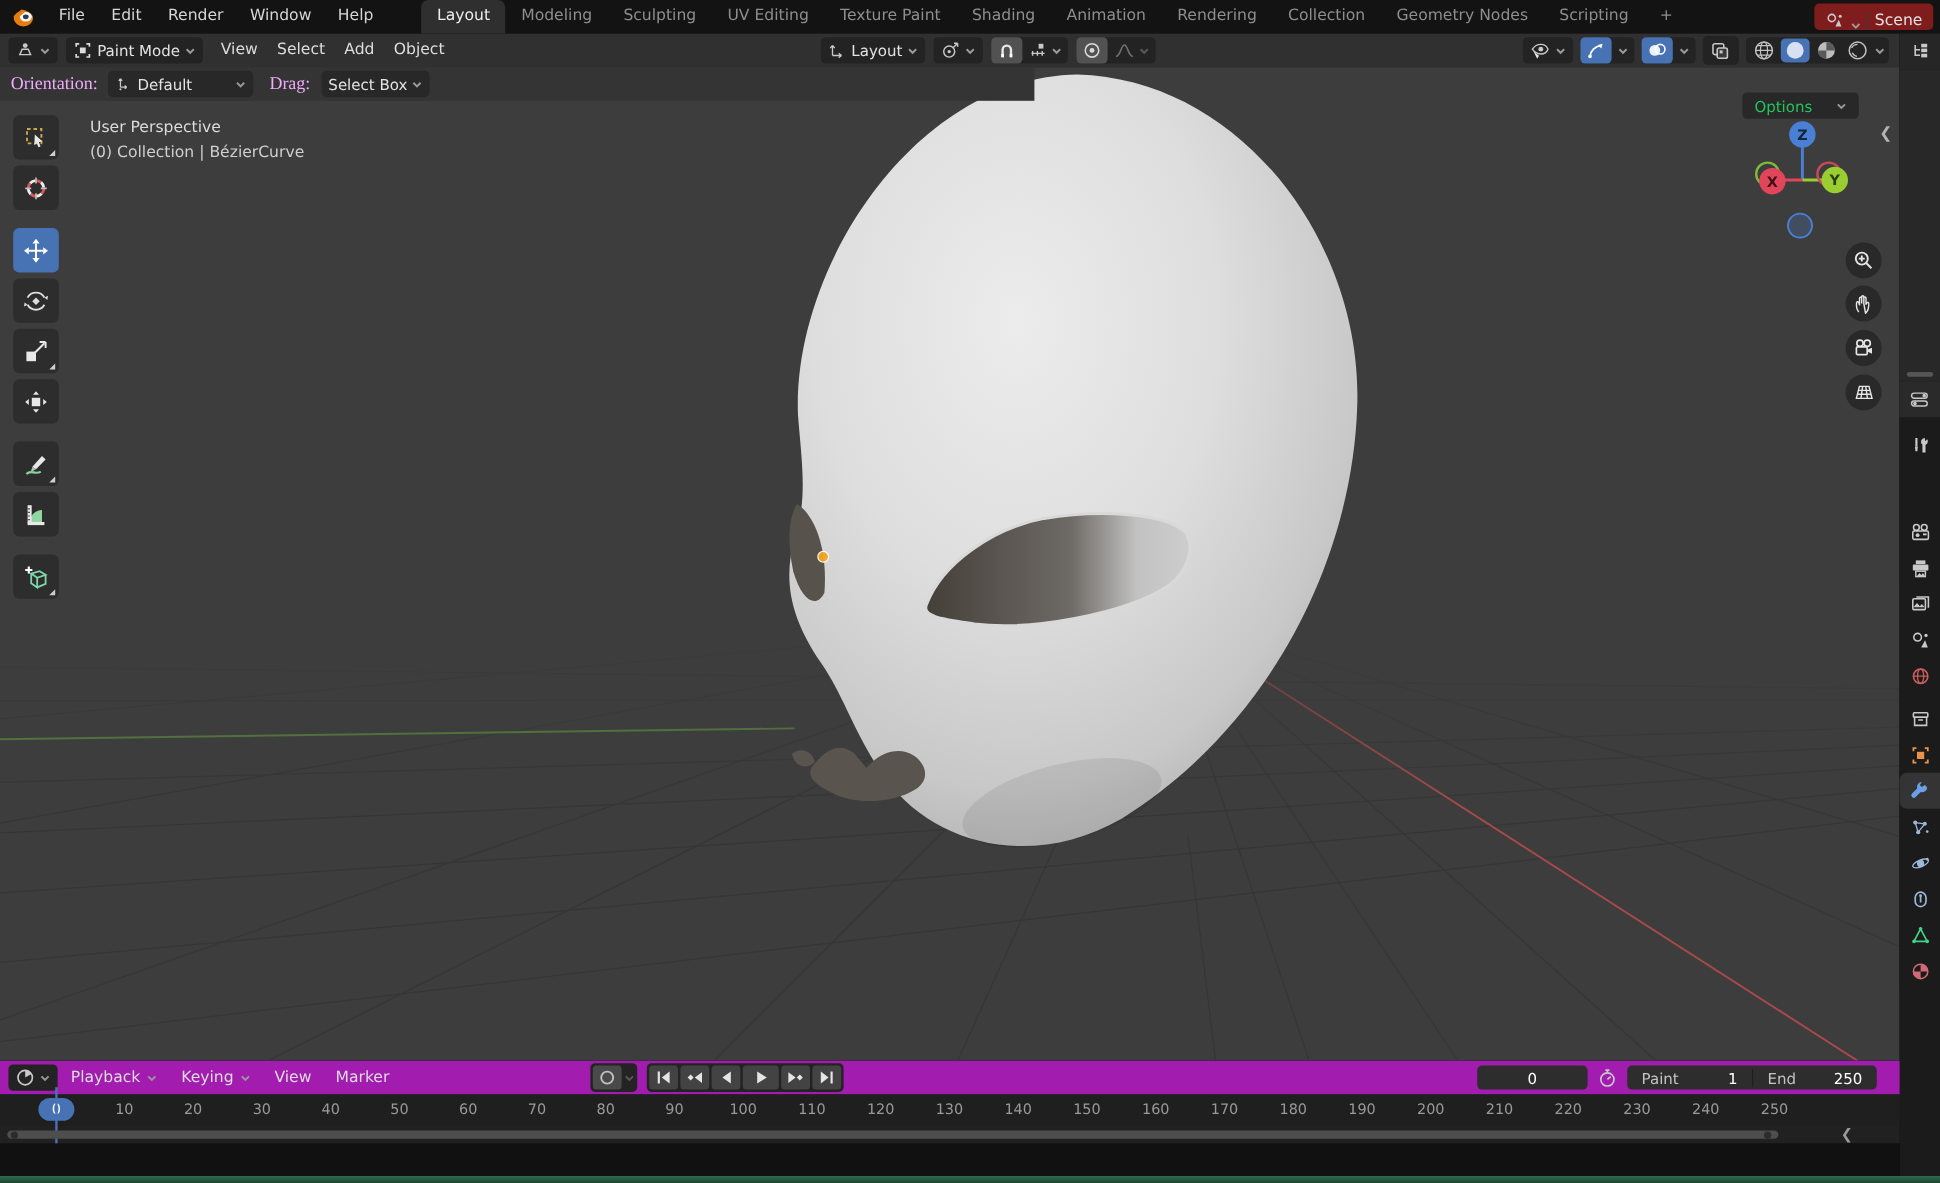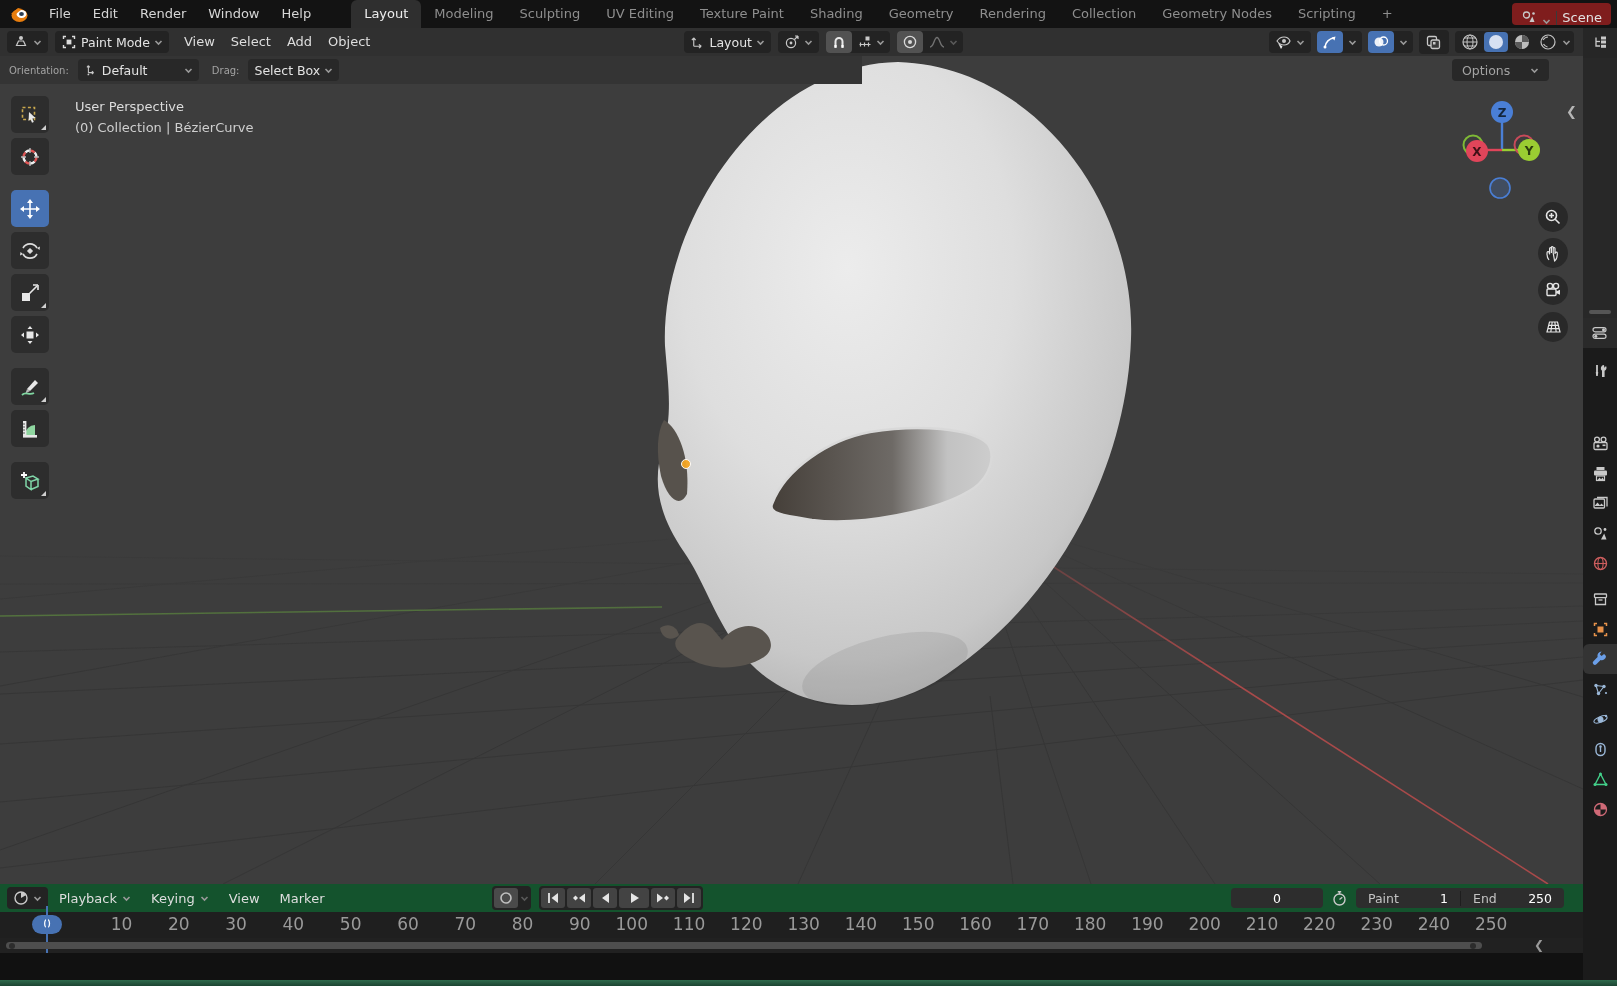--- a/index.html
+++ b/index.html
@@ -38,23 +38,23 @@
              background:#232323; border-radius:4px; }
   .iconbtn.blue { background:#4772b3; }
   .shade-btn { width:24px; height:20px; display:flex; align-items:center; justify-content:center; border-radius:4px; }
   .shade-btn.active { background:#4772b3; }
   .rcluster { margin-left:auto; display:flex; align-items:center; gap:6px; margin-right:2px; }
   .ccluster { margin-left:auto; display:flex; align-items:center; gap:7px; }
 
   
   .row3 { position:absolute; left:0; top:56px; width:862px; height:28px; background:#343434;
           display:flex; align-items:center; gap:9px; padding:0 9px; }
-  .row3 .lab { font-size:10px; color:#a3a3a3; }
-  .options-btn { position:absolute; top:59px; left:1452px; display:flex; align-items:center; gap:20px;
-                 background:#282828; border-radius:4px; height:22px; padding:0 10px; font-size:12.5px; color:#a3a3a3; }
+  .row3 .lab { font-size:15px; color:#f0abfc;font-family:Liberation Serif, serif; }
+  .options-btn { position:absolute; top:77px; left:1452px; display:flex; align-items:center; gap:20px;
+                 background:#282828; border-radius:4px; height:22px; padding:0 10px; font-size:12.5px; color:#22c55e; }
 
   
   .viewport { position:absolute; left:0; top:56px; width:1583px; height:828px;
               background:#3d3d3d; overflow:hidden; }
   .vp-overlay-text { position:absolute; left:75px; top:40px; font-size:13px; color:#dcdcdc; line-height:21px; }
   .vp-overlay-text .l2 { color:#cfcfcf; }
   .tools { position:absolute; left:11px; top:40px; width:38px; display:flex; flex-direction:column; }
   .tool-btn { width:38px; height:37px; background:#2b2b2bE6; display:flex; align-items:center;
               justify-content:center; border-radius:5px; margin-bottom:5px; position:relative; }
   .tool-btn.active { background:#4772b3; }
@@ -73,37 +73,37 @@
   .props-head { height:30px; background:#2a2a2a; display:flex; align-items:center; justify-content:center; }
   .ptabs { display:flex; flex-direction:column; align-items:center; background:#1b1b1b; }
   .ptab { width:34px; height:30px; display:flex; align-items:center; justify-content:center; }
   .ptab.active { background:#343434; border-radius:6px 0 0 6px; }
   .ptab.gapL { margin-top:42px; }
   .ptab.gapS { margin-top:6px; }
   .ptab.first { margin-top:8px; }
 
   
   .timeline { position:absolute; left:0; top:884px; width:1583px; height:69px; background:#212121; }
-  .tl-header { height:28px; background:#14532d; display:flex; align-items:center; padding:0 7px; gap:2px; }
+  .tl-header { height:28px; background:#a21caf; display:flex; align-items:center; padding:0 7px; gap:2px; }
   .tl-menu { font-size:13px; color:#dedede; padding:0 9px; display:flex; align-items:center; gap:5px; }
   .tl-center { margin-left:auto; display:flex; align-items:center; gap:8px; }
   .pb-group { display:flex; align-items:center; background:#232323; border-radius:4px; padding:2px; gap:2px; }
   .pb-btn { width:24px; height:20px; background:#434343; border-radius:3px;
             display:flex; align-items:center; justify-content:center; }
   .pb-btn.play { width:30px; }
   .tl-right { margin-left:auto; display:flex; align-items:center; gap:8px; margin-right:12px; }
   .frame-field { width:92px; height:20px; background:#2d2d2d; border-radius:4px; color:#fff;
                  font-size:12.5px; display:flex; align-items:center; justify-content:center; }
   .range-group { display:flex; align-items:center; background:#2d2d2d; border-radius:4px; height:20px; }
   .range-cell { display:flex; align-items:center; justify-content:space-between; width:104px; padding:0 12px; }
   .range-cell + .range-cell { border-left:1px solid #1e1e1e; }
   .range-cell .rl { color:#c3c3c3; font-size:12.5px; }
   .range-cell .rv { color:#fff; font-size:12.5px; }
   .tl-ruler { position:relative; height:26px; background:#1f1f1f; display:flex; padding-left:75px; }
-  .ruler-num { width:57.3px; text-align:right; font-size:17px; color:#9a9a9a; line-height:24px; flex:none; }
+  .ruler-num { width:57.3px; text-align:center; font-size:12px; color:#9a9a9a; line-height:24px; flex:none; }
   .playhead-pill { position:absolute; left:32px; top:3px; width:30px; height:19px; background:#4772b3;
                    border-radius:10px; color:#fff; font-size:12px; text-align:center; line-height:19px; }
   .playhead-line { position:absolute; left:46px; top:22px; width:2px; height:47px; background:#4772b3; }
   .tl-foot { position:absolute; left:0; top:54px; width:1583px; height:15px; }
   .tl-track { position:absolute; left:6px; top:4px; width:1476px; height:7px; background:#4e4e4e; border-radius:4px; }
   .tl-dot { position:absolute; top:4.5px; width:6px; height:6px; border-radius:50%; background:#2c2c2c; }
   .tl-collapse { position:absolute; left:1534px; top:0; color:#9a9a9a; font-size:12px; }
 
   .deadstrip { position:absolute; left:0; top:953px; width:1583px; height:27px; background:#111; }
   .greenbar { position:absolute; left:0; top:980px; width:1617px; height:6px;
@@ -128,21 +128,21 @@
       <span class="menu-item">Help</span>
     </div>
   <div class="ws-tabs">
 
   <span class="ws-tab active">Layout</span>
       <span class="ws-tab">Modeling</span>
       <span class="ws-tab">Sculpting</span>
       <span class="ws-tab">UV Editing</span>
       <span class="ws-tab">Texture Paint</span>
       <span class="ws-tab">Shading</span>
-      <span class="ws-tab">Geometry</span>
+      <span class="ws-tab">Animation</span>
       <span class="ws-tab">Rendering</span>
       <span class="ws-tab">Collection</span>
       <span class="ws-tab">Geometry Nodes</span>
       <span class="ws-tab">Scripting</span>
       <span class="ws-tab">+</span>
     </div>
   <div class="scene-sel">
     <svg width="16" height="16" viewBox="0 0 16 16">
       <circle cx="5.5" cy="6" r="3" fill="none" stroke="#c9c9c9" stroke-width="1.3"></circle>
       <path d="M8.5,13 L13.5,13 L11.3,7.5 Z" fill="#c9c9c9"></path>

